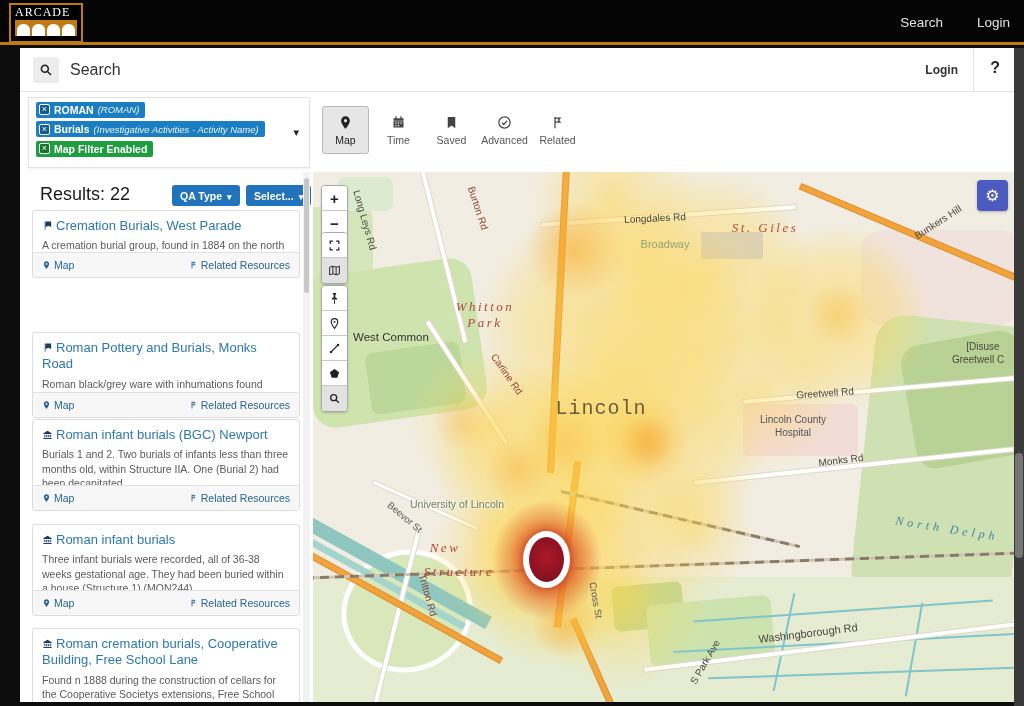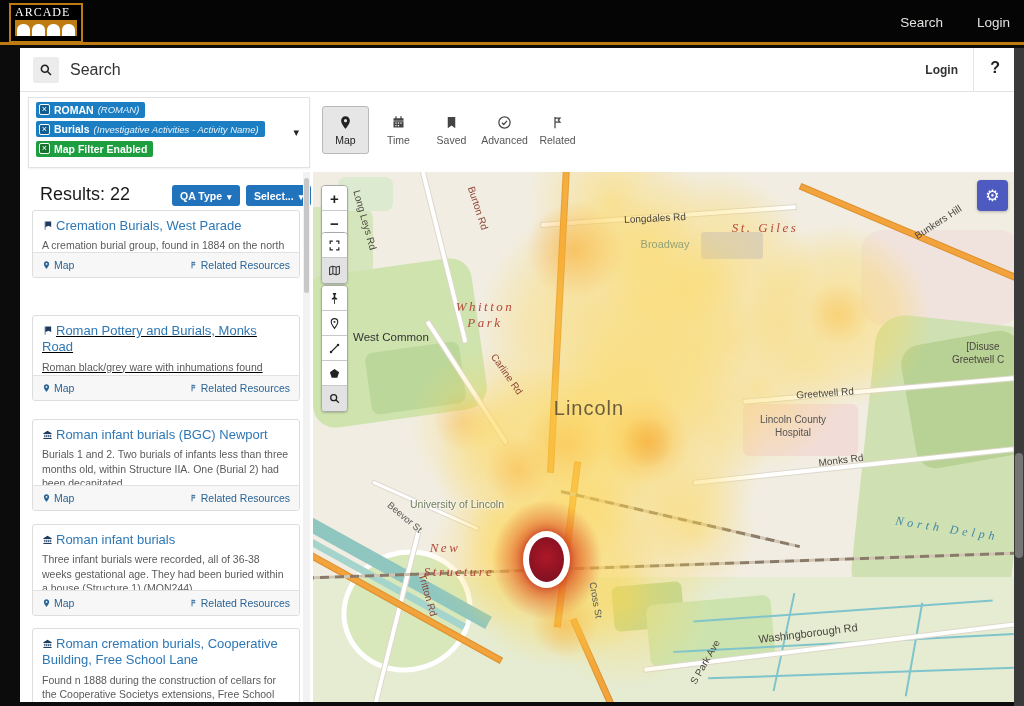--- a/index.html
+++ b/index.html
@@ -51,21 +51,21 @@
   .btn-qa { left:152px; } .btn-sel { left:226px; }
 
   .card { position:absolute; left:12px; width:268px; background:#fff; border:1px solid #ddd; border-radius:3px; overflow:hidden; }
   .card-body { padding:7px 9px 6px 9px; }
   .card-title { font-size:13px; color:#2d77b5; line-height:1.25; cursor:pointer; }
   .card-title svg { width:11px; height:11px; fill:#1e3a5f; margin-right:3px; vertical-align:-1px; }
   .card-desc { margin-top:4px; font-size:10.5px; color:#5a5a5a; line-height:1.38; }
   .card-foot { position:absolute; left:0; right:0; bottom:0; height:25px; background:#f7f7f7; border-top:1px solid #e2e2e2; display:flex; align-items:center; justify-content:space-between; padding:0 9px; }
   .card-link { font-size:10.5px; color:#2a6496; display:flex; align-items:center; gap:3px; cursor:pointer; }
   .card-link svg { width:9px; height:10px; fill:#2a6496; }
-  .c1{top:162px;height:68px;} .c2{top:267px;height:86px;text-decoration:underline;} .c3{top:371px;height:92px;} .c4{top:476px;height:92px;} .c5{top:580px;height:120px;}
+  .c1{top:162px;height:68px;} .c2{top:284px;height:86px;} .c3{top:371px;height:92px;} .c4{top:476px;height:92px;} .c5{top:580px;height:120px;}
   .results-scroll { position:absolute; left:283px; top:124px; width:7px; height:530px; background:#f2f2f2; }
   .results-thumb { position:absolute; left:1px; top:6px; width:5px; height:115px; background:#c7c7c7; border-radius:3px; cursor:pointer; }
 
   
   .map { position:absolute; left:293px; top:124px; width:701px; height:530px; background:#f1ede2; overflow:hidden; cursor:grab; }
   .shape { position:absolute; }
   .road { position:absolute; background:#fff; box-shadow:0 0 0 1px #ded8cb; }
   .road-orange { position:absolute; background:#f2a33c; box-shadow:0 0 0 1px #dd8f2c; }
   .rail { position:absolute; height:3px; background:repeating-linear-gradient(90deg,#8a7a68 0 9px,#cfc5b7 9px 15px); }
   .heat { position:absolute; inset:0; pointer-events:none;
@@ -380,21 +380,21 @@
 
     <span class="mlabel lb-road-red" style="left:165px;top:36px;--r:72deg;">Burton Rd</span>
     <span class="mlabel lb-road" style="left:52px;top:48px;--r:74deg;">Long Leys Rd</span>
     <span class="mlabel lb-road" style="left:342px;top:46px;--r:-3deg;">Longdales Rd</span>
     <span class="mlabel lb-place-red" style="left:452px;top:56px;">St. Giles</span>
     <span class="mlabel lb-road" style="left:625px;top:50px;--r:-33deg;">Bunkers Hill</span>
     <span class="mlabel lb-sub" style="left:352px;top:72px;">Broadway</span>
     <span class="mlabel lb-place-red lb-multi" style="left:172px;top:143px;width:92px;">Whitton Park</span>
     <span class="mlabel lb-area" style="left:78px;top:165px;">West Common</span>
     <span class="mlabel lb-road-red" style="left:194px;top:202px;--r:55deg;">Carline Rd</span>
-    <span class="mlabel lb-city" style="left:276px;top:236px;">Lincoln</span>
+    <span class="mlabel lb-city" style="left:288px;top:236px;font-family:Liberation Mono, monospace;">Lincoln</span>
     <span class="mlabel lb-road" style="left:512px;top:221px;--r:-4deg;">Greetwell Rd</span>
     <span class="mlabel lb-small lb-multi" style="left:480px;top:254px;width:95px;font-size:10px;">Lincoln County Hospital</span>
     <span class="mlabel lb-road" style="left:528px;top:288px;--r:-7deg;">Monks Rd</span>
     <span class="mlabel lb-road" style="left:670px;top:174px;font-size:10px;">[Disuse</span>
     <span class="mlabel lb-road" style="left:665px;top:187px;font-size:10px;">Greetwell C</span>
     <span class="mlabel lb-water" style="left:634px;top:357px;--r:9deg;">North Delph</span>
     <span class="mlabel lb-uni" style="left:144px;top:332px;">University of Lincoln</span>
     <span class="mlabel lb-small" style="left:92px;top:345px;--r:40deg;">Beevor St</span>
     <span class="mlabel lb-place-red" style="left:132px;top:376px;">New</span>
     <span class="mlabel lb-place-red" style="left:146px;top:400px;">Structure</span>

